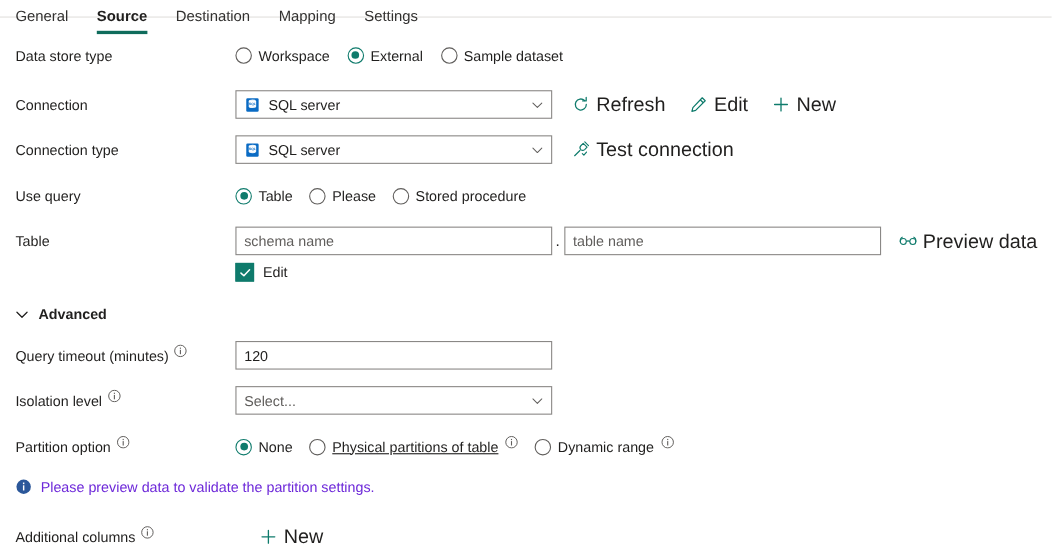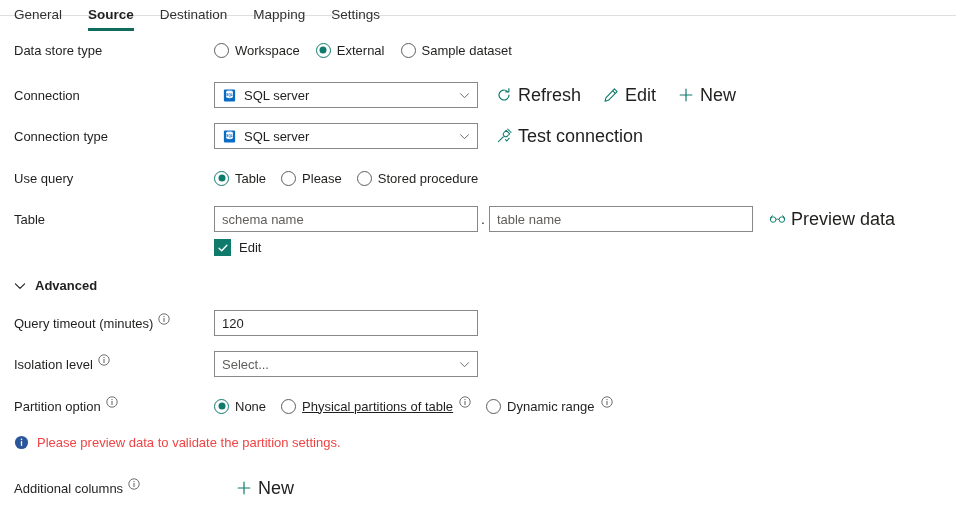--- a/index.html
+++ b/index.html
@@ -127,21 +127,21 @@
     transform: translate(-50%, -50%);
     width: 7px;
     height: 7px;
     border-radius: 50%;
     background: #0f7b6c;
   }
   .radio .rlabel { display: flex; align-items: center; gap: 4px; }
 
   
   .dropdown, .textbox {
-    width: 264px;
+    width: 288px;
     height: 26px;
     box-sizing: border-box;
     border: 1px solid #8a8886;
     background: #fff;
     display: flex;
     align-items: center;
     padding: 0 7px;
     font-size: 13px;
     color: #201f1e;
     cursor: pointer;
@@ -221,21 +221,21 @@
   .advanced .achev { width: 12px; height: 12px; color: #201f1e; }
   .advanced .achev svg { display: block; }
 
   
   .infomsg {
     display: flex;
     align-items: flex-start;
     gap: 8px;
     padding-left: 14px;
     font-size: 13px;
-    color: #ef4444;
+    color: #6d28d9;
   }
   .infomsg .ibadge { width: 15px; height: 15px; flex: 0 0 15px; }
   .infomsg .ibadge svg { display: block; }
 
   .dot-sep {
     font-size: 14px;
     color: #201f1e;
     padding: 0 4px 0 3px;
     line-height: 26px;
   }

